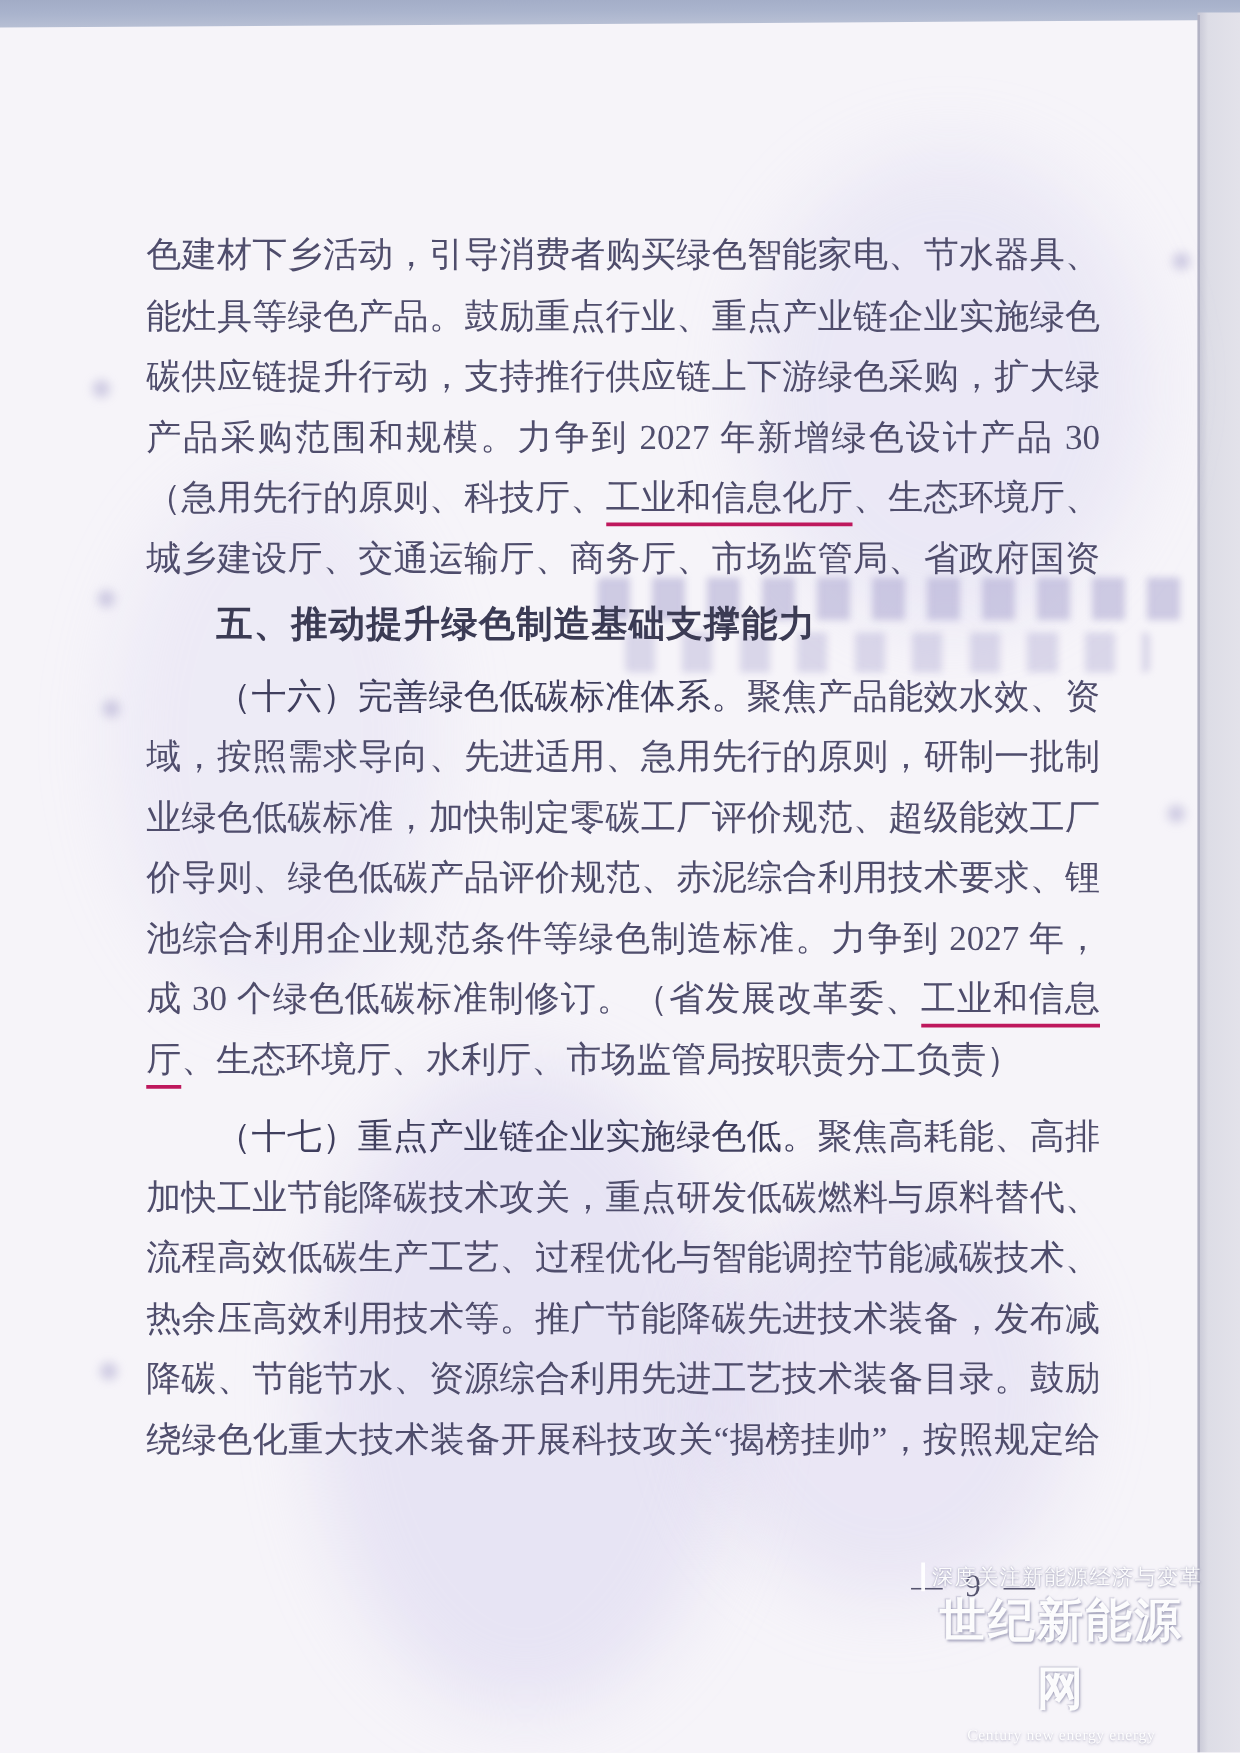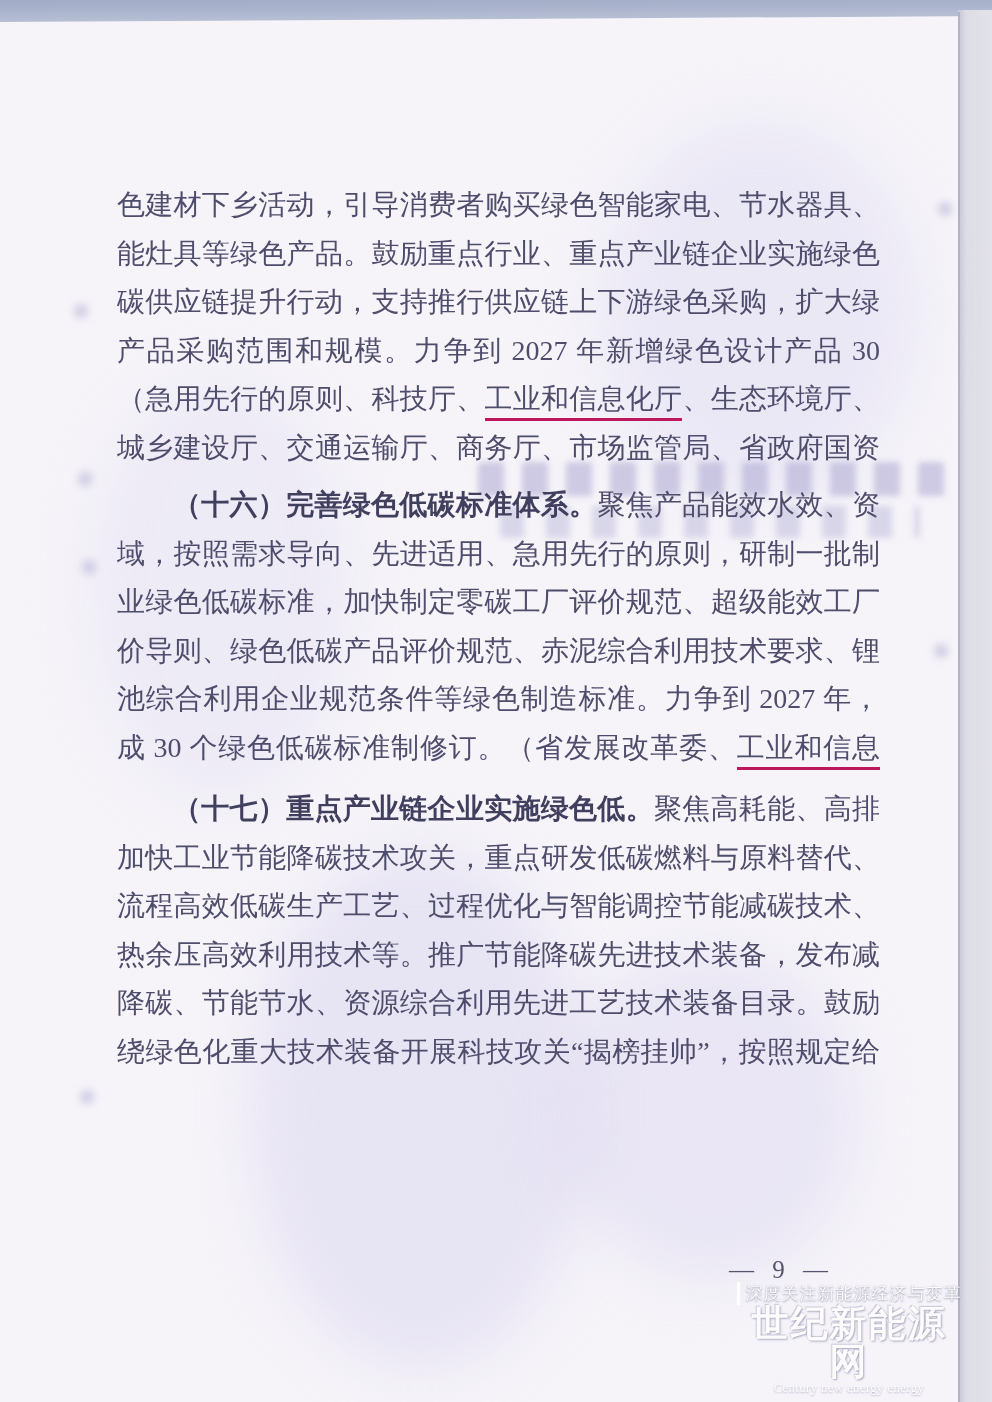--- a/index.html
+++ b/index.html
@@ -58,21 +58,21 @@
   }
   .line.indent{text-indent:56px;}
   .line.heading{
     font-family:"Liberation Sans","DejaVu Sans",sans-serif;
     font-weight:bold;color:#3b3b54;font-size:29px;text-indent:56px;
     letter-spacing:1px;
   }
   .line.mt-sm{margin-top:4px;}
   .line.mt-md{margin-top:9px;}
   .line.mt-lg{margin-top:13px;}
-  .seg.b{font-weight:bold;color:#403f5e;}
+  .seg.b{font-weight:normal;color:#403f5e;}
   .seg.u{border-bottom:3px solid #be185d;padding-bottom:4px;}
 
   
   .page-number{
     position:absolute;top:1256px;right:158px;
     color:#55546e;font-size:25px;letter-spacing:6px;
     font-family:"Liberation Serif","DejaVu Serif",serif;
   }
 
   
@@ -80,23 +80,23 @@
     position:absolute;right:28px;bottom:6px;width:230px;text-align:center;
     color:rgba(255,255,255,.96);pointer-events:none;
   }
   .wm-tagline{
     display:inline-block;font-size:17px;letter-spacing:1px;
     border-left:3px solid rgba(255,255,255,.95);padding-left:6px;
     text-shadow:0 1px 2px rgba(125,125,158,.65),0 0 1px rgba(125,125,158,.5);
     font-family:"Liberation Sans","DejaVu Sans",sans-serif;
   }
   .wm-title{
-    font-size:37px;font-weight:bold;letter-spacing:2px;line-height:38px;
+    font-size:37px;font-weight:bold;letter-spacing:2px;line-height:54px;
     text-shadow:1px 1px 2px rgba(120,120,155,.6),-1px -1px 1px rgba(140,140,170,.4);
-    font-family:Liberation Serif, serif;
+    font-family:Liberation Mono, monospace;
   }
   .wm-sub{
     font-size:12.5px;letter-spacing:.5px;
     text-shadow:0 1px 2px rgba(125,125,158,.6);
     font-family:"Liberation Serif","DejaVu Serif",serif;
   }
 </style>
 </head>
 <body>
 
@@ -116,26 +116,28 @@
 <div class="ghost blob b5"></div>
 <div class="ghost blob b6"></div>
 
 <div id="text-block">
     <div class="line body justify"><span class="seg">色建材下乡活动，引导消费者购买绿色智能家电、节水器具、节</span></div>
     <div class="line body justify"><span class="seg">能灶具等绿色产品。鼓励重点行业、重点产业链企业实施绿色低</span></div>
     <div class="line body justify"><span class="seg">碳供应链提升行动，支持推行供应链上下游绿色采购，扩大绿色</span></div>
     <div class="line body justify"><span class="seg">产品采购范围和规模。力争到 2027 年新增绿色设计产品 30 个。</span></div>
     <div class="line body justify"><span class="seg">（急用先行的原则、科技厅、</span><span class="seg u">工业和信息化厅</span><span class="seg">、生态环境厅、住房</span></div>
     <div class="line body justify"><span class="seg">城乡建设厅、交通运输厅、商务厅、市场监管局、省政府国资委</span></div>
+    <div class="line heading mt-sm"><span class="seg">五、推动提升绿色制造基础支撑能力</span></div>
     <div class="line body justify indent mt-md"><span class="seg b">（十六）完善绿色低碳标准体系。</span><span class="seg">聚焦产品能效水效、资源</span></div>
     <div class="line body justify"><span class="seg">域，按照需求导向、先进适用、急用先行的原则，研制一批制造</span></div>
     <div class="line body justify"><span class="seg">业绿色低碳标准，加快制定零碳工厂评价规范、超级能效工厂评</span></div>
     <div class="line body justify"><span class="seg">价导则、绿色低碳产品评价规范、赤泥综合利用技术要求、锂电</span></div>
     <div class="line body justify"><span class="seg">池综合利用企业规范条件等绿色制造标准。力争到 2027 年，完</span></div>
     <div class="line body justify"><span class="seg">成 30 个绿色低碳标准制修订。（省发展改革委、</span><span class="seg u">工业和信息化</span></div>
+    <div class="line body"><span class="seg u">厅</span><span class="seg">、生态环境厅、水利厅、市场监管局按职责分工负责）</span></div>
     <div class="line body justify indent mt-lg"><span class="seg b">（十七）重点产业链企业实施绿色低。</span><span class="seg">聚焦高耗能、高排放，</span></div>
     <div class="line body justify"><span class="seg">加快工业节能降碳技术攻关，重点研发低碳燃料与原料替代、短</span></div>
     <div class="line body justify"><span class="seg">流程高效低碳生产工艺、过程优化与智能调控节能减碳技术、余</span></div>
     <div class="line body justify"><span class="seg">热余压高效利用技术等。推广节能降碳先进技术装备，发布减污</span></div>
     <div class="line body justify"><span class="seg">降碳、节能节水、资源综合利用先进工艺技术装备目录。鼓励围</span></div>
     <div class="line body justify"><span class="seg">绕绿色化重大技术装备开展科技攻关“揭榜挂帅”，按照规定给</span></div>
   </div>
 
 <div class="page-number">— 9 —</div>
 

